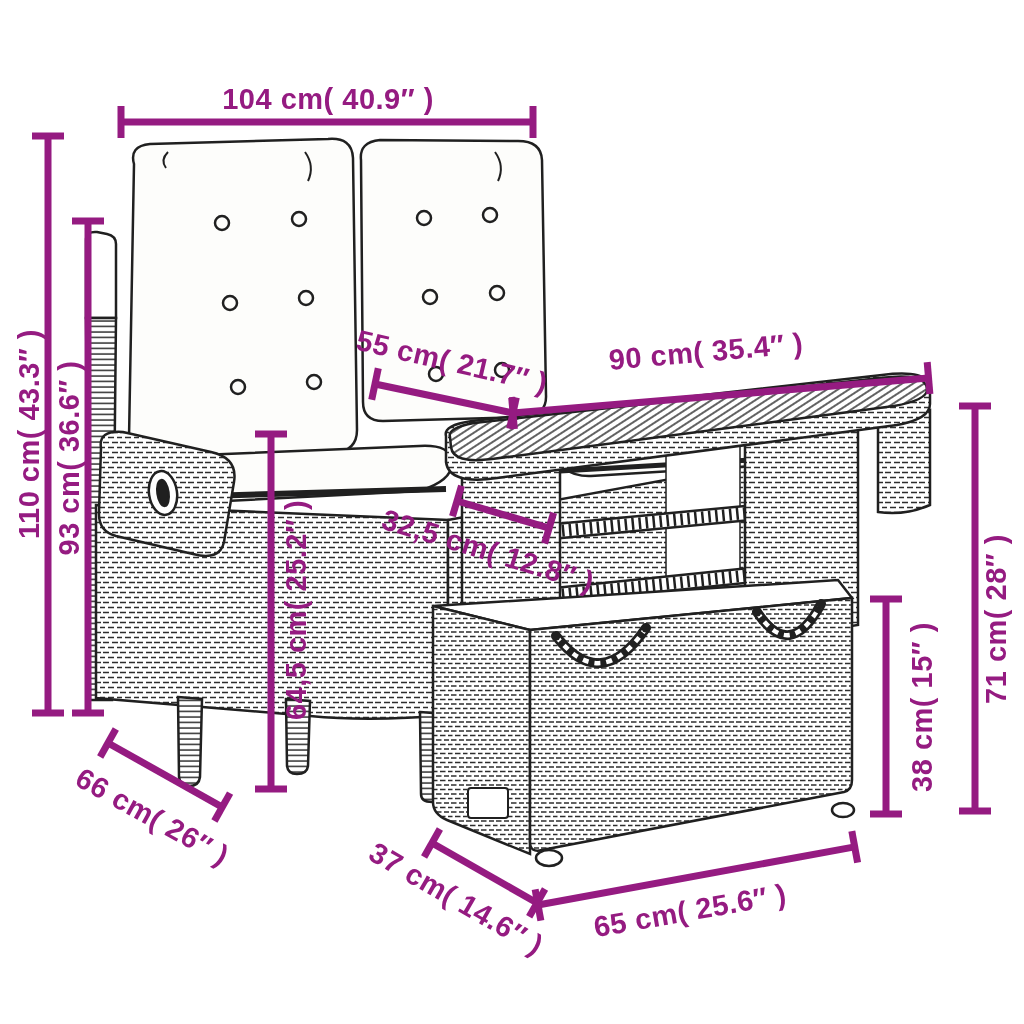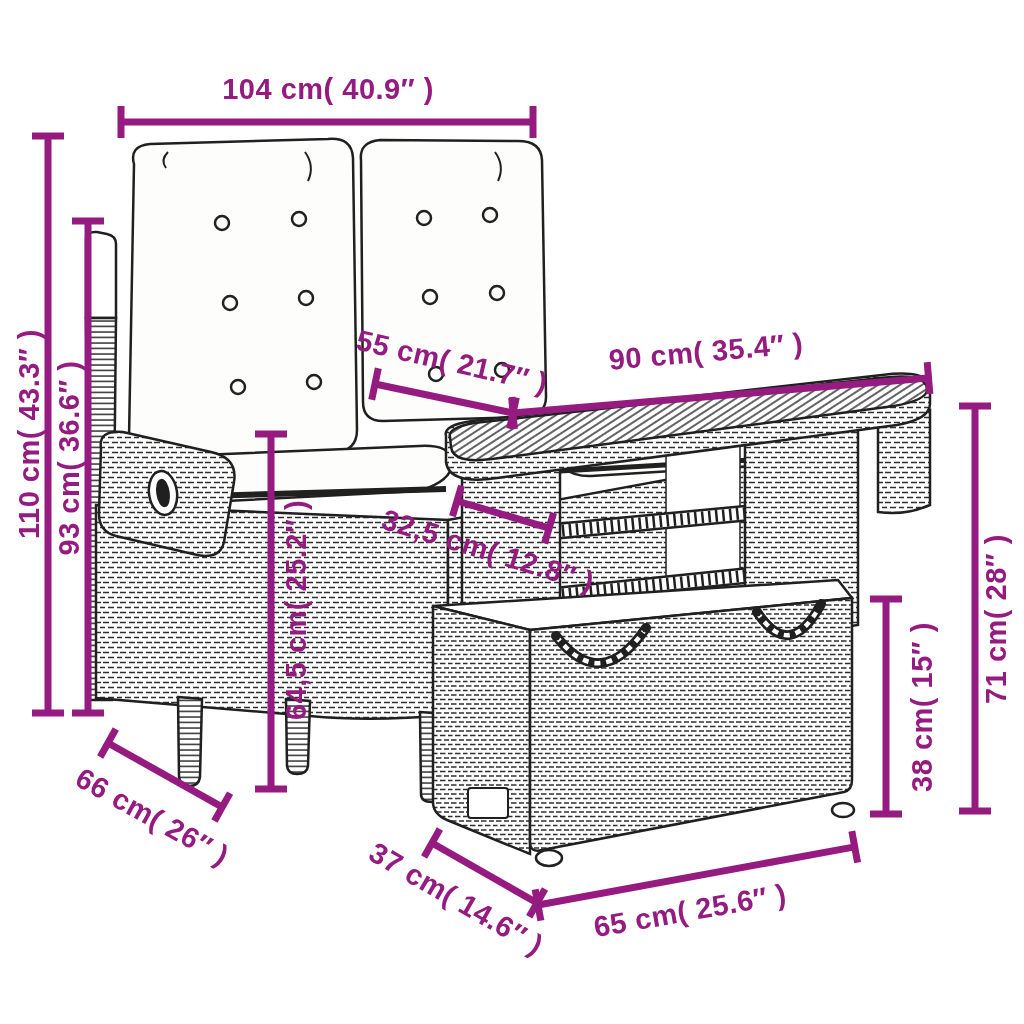--- a/index.html
+++ b/index.html
@@ -198,21 +198,21 @@
           <line x1="121" y1="-16" x2="121" y2="16"></line>
       </g>
       <g transform="translate(538,905) rotate(-10.4)">
         <line x1="0" y1="0" x2="322" y2="0"></line>
           <line x1="0" y1="-16" x2="0" y2="16"></line>
           <line x1="322" y1="-16" x2="322" y2="16"></line>
       </g>
     </g>
   </svg>
 
-  <div class="dim-label" style="left:328px;top:89px;transform:translate(-50%,-50%);">104 cm( 40.9″ )</div>
+  <div class="dim-label" style="left:328px;top:99px;transform:translate(-50%,-50%);">104 cm( 40.9″ )</div>
 
   <div class="dim-label" style="left:29px;top:434px;transform:translate(-50%,-50%) rotate(-90deg);">110 cm( 43.3″ )</div>
 
   <div class="dim-label" style="left:69px;top:458px;transform:translate(-50%,-50%) rotate(-90deg);">93 cm( 36.6″ )</div>
 
   <div class="dim-label" style="left:452px;top:362px;transform:translate(-50%,-50%) rotate(13deg);">55 cm( 21.7″ )</div>
 
   <div class="dim-label" style="left:706px;top:352px;transform:translate(-50%,-50%) rotate(-5deg);">90 cm( 35.4″ )</div>
 
   <div class="dim-label" style="left:488px;top:551px;transform:translate(-50%,-50%) rotate(17deg);">32,5 cm( 12.8″ )</div>

